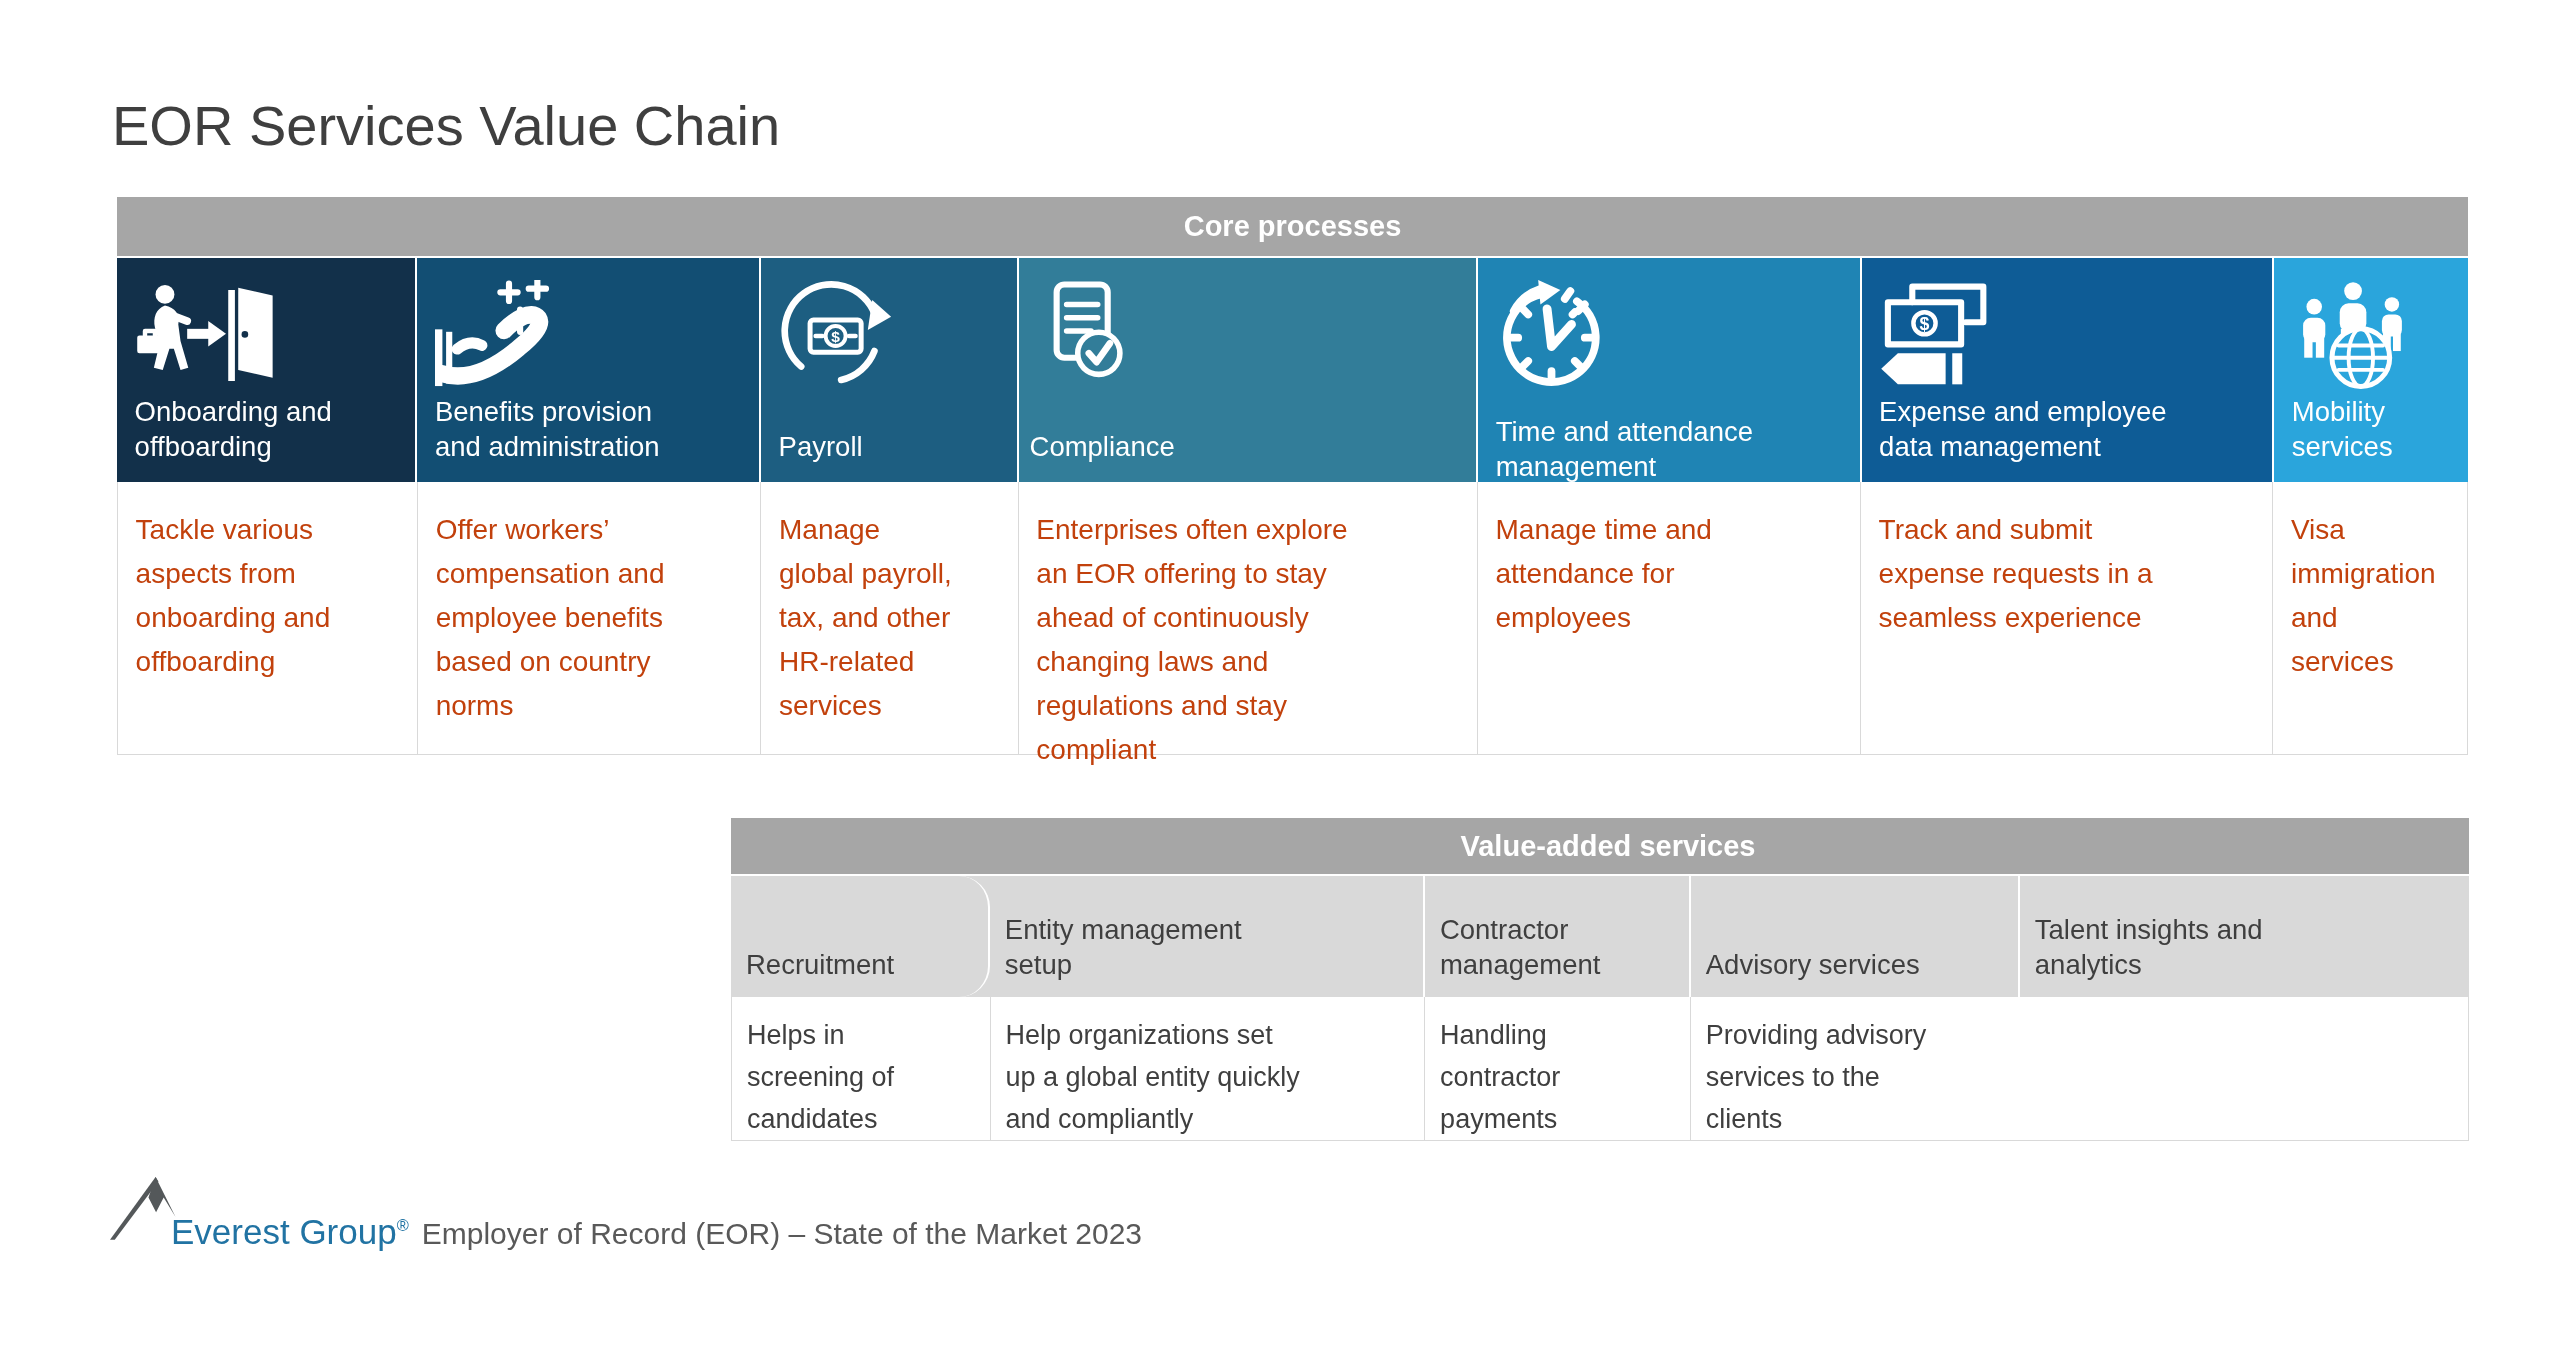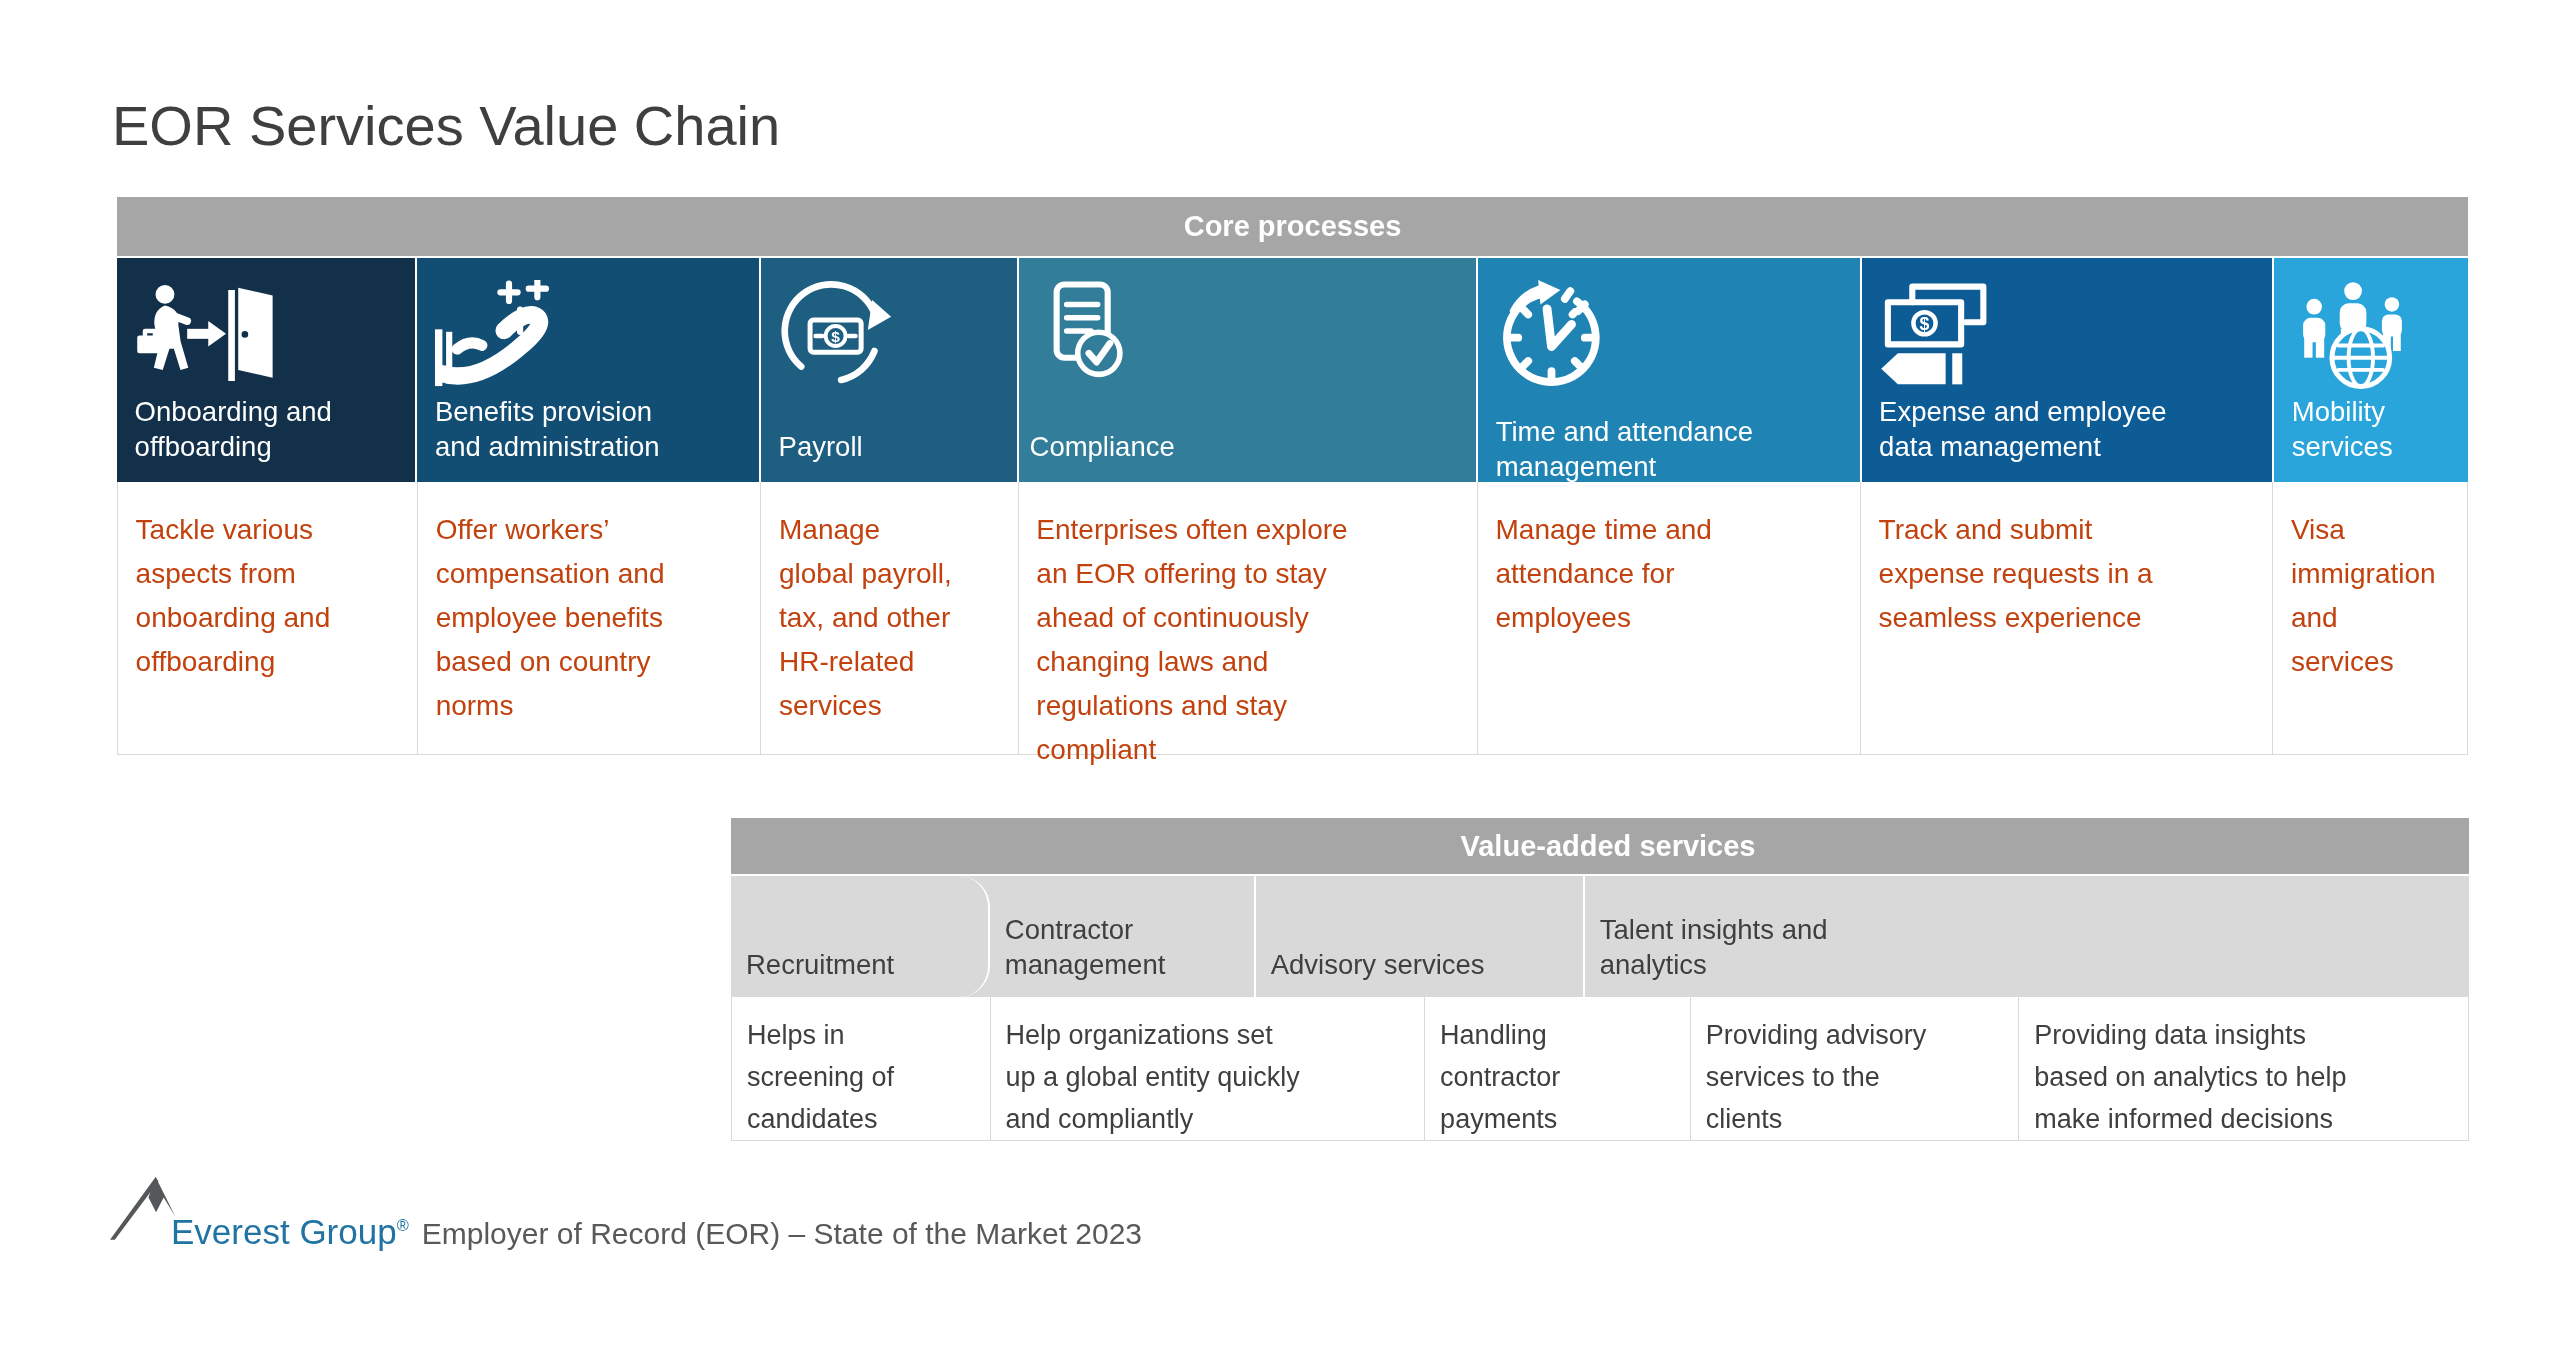--- a/index.html
+++ b/index.html
@@ -224,43 +224,42 @@
 and
 services</div>
     </div>
   </div>
 
   <div class="va-table">
     <div class="va-header">Value-added services</div>
 
     <div class="va-cols">
       <div class="va-col v0">Recruitment</div>
+      <div class="va-col v1">Entity management
+setup</div>
       <div class="va-col v2">Contractor
 management</div>
       <div class="va-col v3">Advisory services</div>
       <div class="va-col v4">Talent insights and
 analytics</div>
     </div>
 
     <div class="va-desc-row">
       <div class="va-desc v0">Helps in
 screening of
 candidates</div>
       <div class="va-desc v1">Help organizations set
 up a global entity quickly
 and compliantly</div>
       <div class="va-desc v2">Handling
 contractor
 payments</div>
       <div class="va-desc v3">Providing advisory
 services to the
 clients</div>
-      <div class="va-desc v4">Providing data insights
-based on analytics to help
-make informed decisions</div>
     </div>
   </div>
 
   <div class="footer">
     <div class="logo-mark">
       <svg viewBox="0 0 160 140" width="76" height="73">
         <polygon points="0,138 96,6 102,15 10,138" fill="#54585A"></polygon>
         <polygon points="96,6 138,90 113,49 97,80 81,49" fill="#54585A"></polygon>
       </svg>
     </div>

